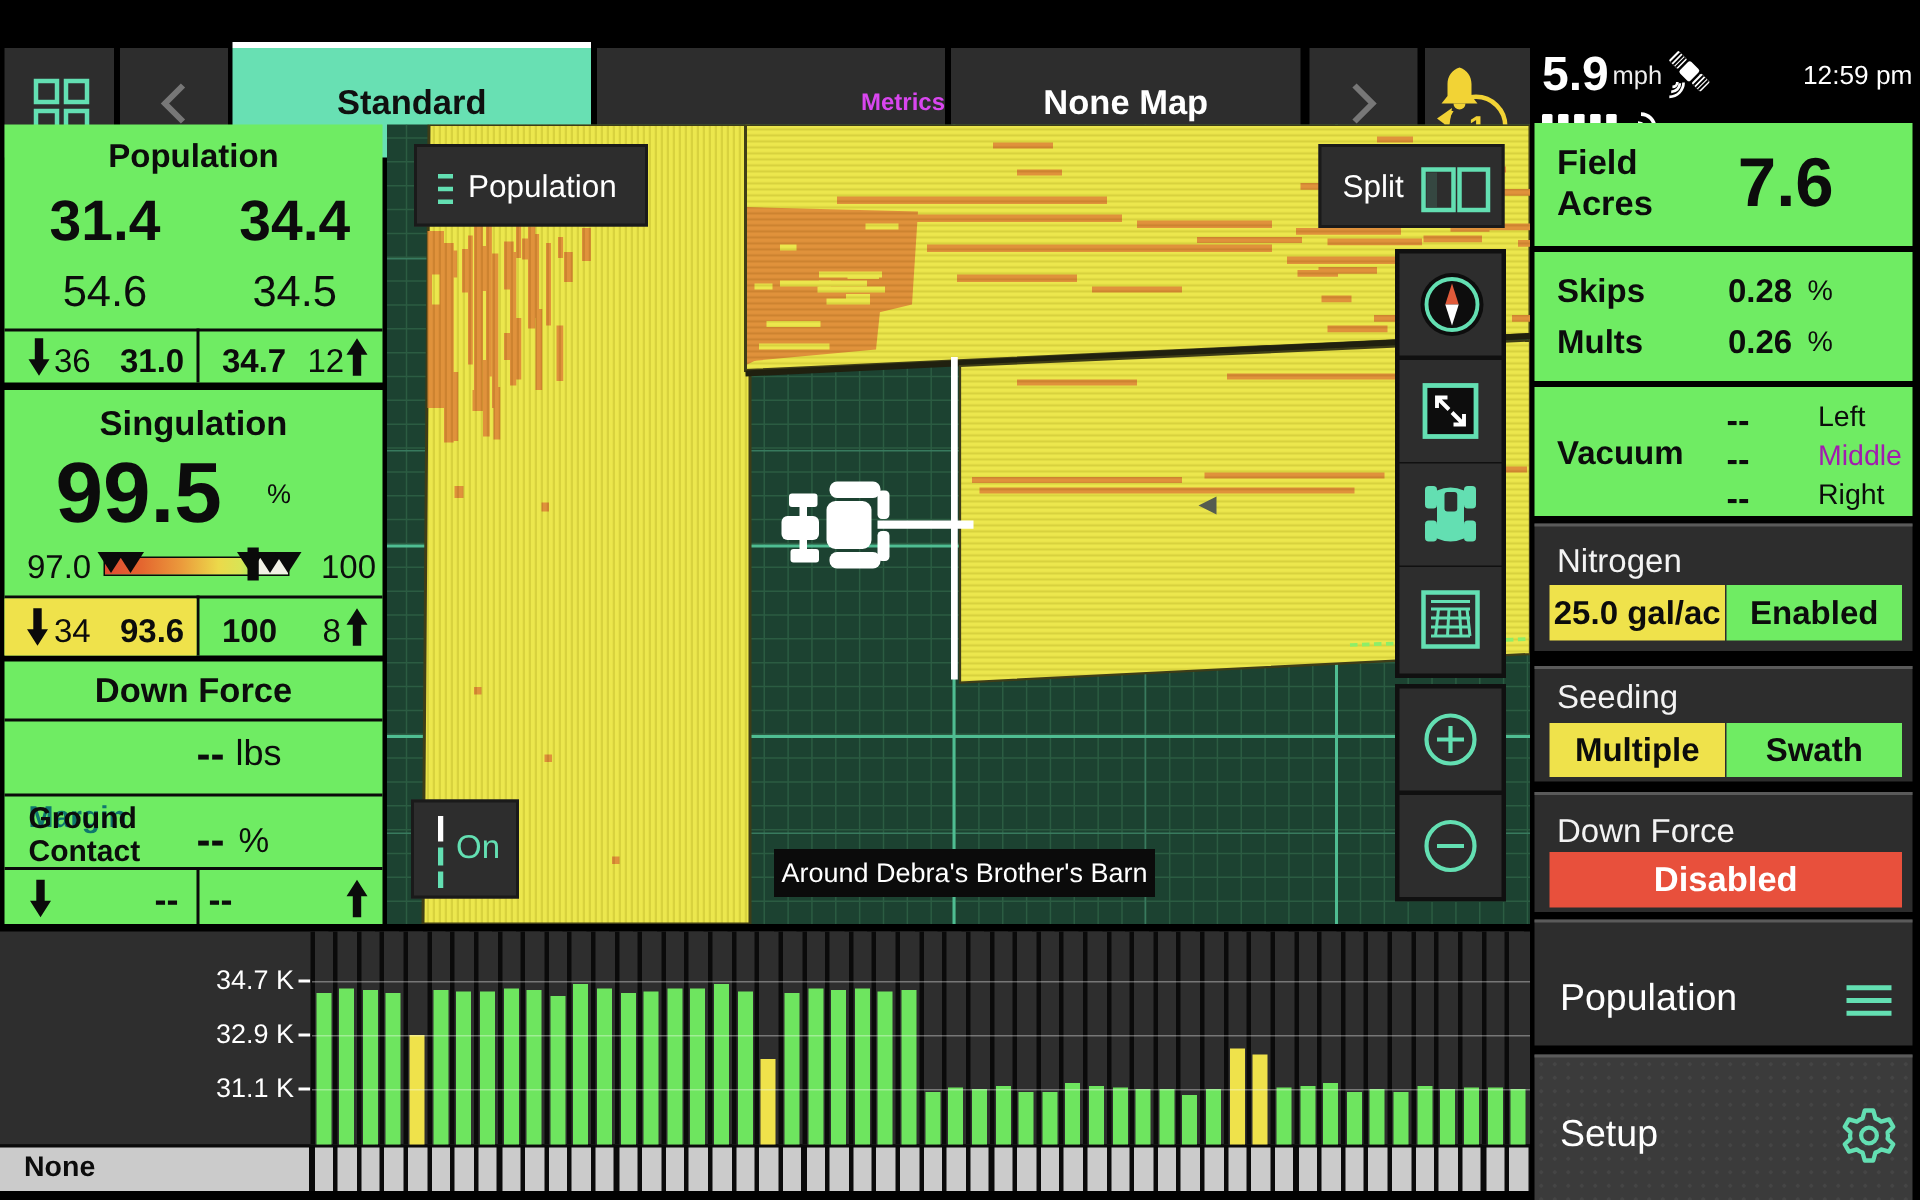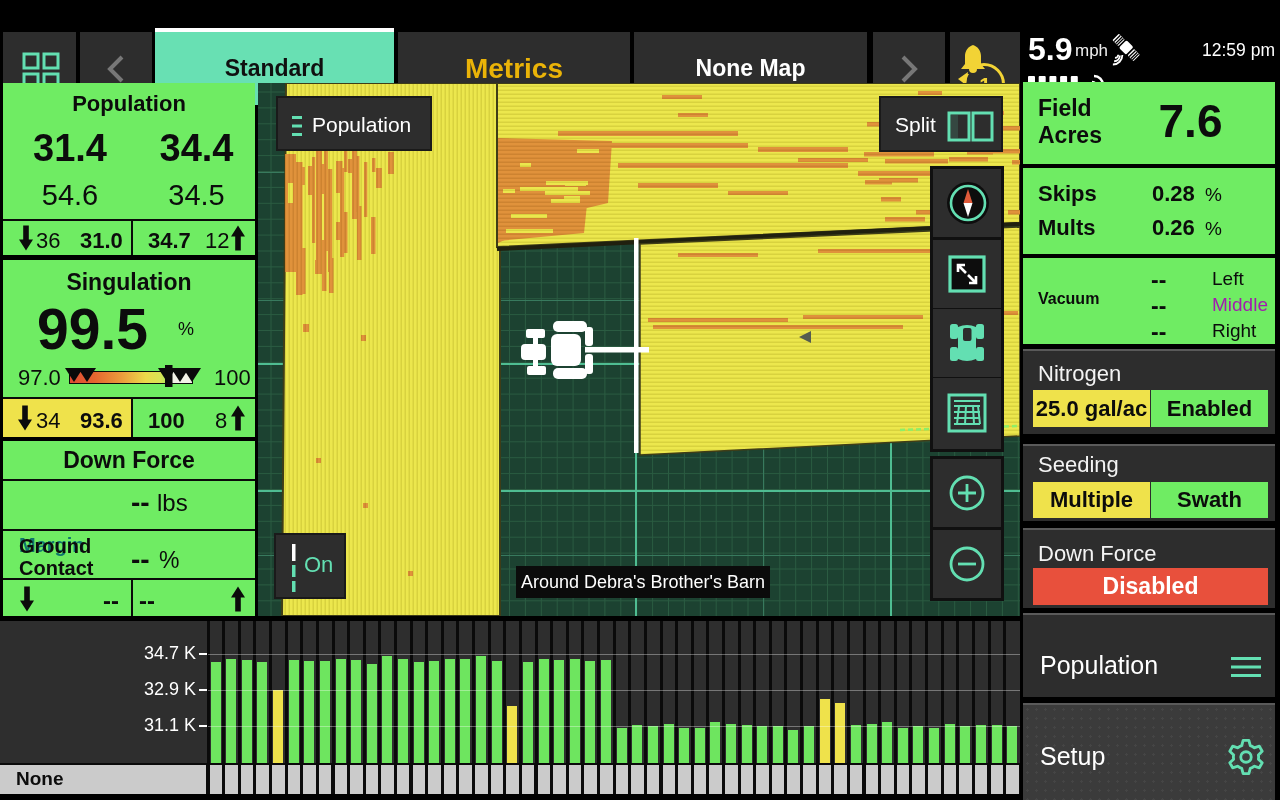--- a/index.html
+++ b/index.html
@@ -25,21 +25,21 @@
       </g>
     </svg>
   </div>
   <div class="abs dark" style="left:80px;top:4px;width:72px;height:73px;">
     <svg class="abs" style="left:22px;top:22px;" width="28" height="30" viewBox="0 0 28 30">
       <path d="M20 3 L8 15 L20 27" fill="none" stroke="#777" stroke-width="4"></path>
     </svg>
   </div>
   <div class="abs" style="left:155px;top:0px;width:239px;height:4px;background:#fff;"></div>
   <div class="abs" style="left:155px;top:4px;width:239px;height:73px;background:#68e0b3;color:#101010;font-size:23px;font-weight:bold;text-align:center;line-height:73px;">Standard</div>
-  <div class="abs dark" style="left:398px;top:4px;width:232px;height:73px;color:#eab308;font-size:28px;font-weight:bold;text-align:center;line-height:73px;">Metrics</div>
+  <div class="abs dark" style="left:398px;top:4px;width:232px;height:73px;color:#d946ef;font-size:16px;font-weight:bold;text-align:right;line-height:73px;">Metrics</div>
   <div class="abs dark" style="left:634px;top:4px;width:233px;height:73px;color:#fff;font-size:23px;font-weight:bold;text-align:center;line-height:73px;">None Map</div>
   <div class="abs dark" style="left:873px;top:4px;width:72px;height:73px;">
     <svg class="abs" style="left:22px;top:22px;" width="28" height="30" viewBox="0 0 28 30">
       <path d="M8 3 L20 15 L8 27" fill="none" stroke="#777" stroke-width="4"></path>
     </svg>
   </div>
   <div class="abs dark" style="left:950px;top:4px;width:70px;height:73px;">
     <svg class="abs" style="left:0px;top:0px;" width="70" height="73" viewBox="0 0 70 73">
       <circle cx="34" cy="52" r="19.5" fill="none" stroke="#f2d335" stroke-width="3"></circle>
       <rect x="8" y="26" width="22" height="16" fill="#2d2d2d"></rect>
@@ -307,21 +307,21 @@
 <div class="abs green" style="left:1023px;top:168px;width:252px;height:86px;">
   <div class="abs" style="left:15px;top:15px;font-size:22px;font-weight:bold;color:#0c0c0c;line-height:1;">Skips</div>
   <div class="abs" style="left:15px;top:49px;font-size:22px;font-weight:bold;color:#0c0c0c;line-height:1;">Mults</div>
   <div class="abs" style="left:129px;top:15px;font-size:22px;font-weight:bold;color:#0c0c0c;line-height:1;">0.28</div>
   <div class="abs" style="left:182px;top:17px;font-size:19px;color:#0c0c0c;line-height:1;">%</div>
   <div class="abs" style="left:129px;top:49px;font-size:22px;font-weight:bold;color:#0c0c0c;line-height:1;">0.26</div>
   <div class="abs" style="left:182px;top:51px;font-size:19px;color:#0c0c0c;line-height:1;">%</div>
 </div>
 
 <div class="abs green" style="left:1023px;top:258px;width:252px;height:86px;">
-  <div class="abs" style="left:15px;top:33px;font-size:16px;font-weight:bold;color:#0c0c0c;line-height:1;">Vacuum</div>
+  <div class="abs" style="left:15px;top:33px;font-size:22px;font-weight:bold;color:#0c0c0c;line-height:1;">Vacuum</div>
   <div class="abs" style="left:128px;top:11px;font-size:23px;font-weight:bold;color:#0c0c0c;line-height:1;">--</div>
   <div class="abs" style="left:128px;top:37px;font-size:23px;font-weight:bold;color:#0c0c0c;line-height:1;">--</div>
   <div class="abs" style="left:128px;top:63px;font-size:23px;font-weight:bold;color:#0c0c0c;line-height:1;">--</div>
   <div class="abs" style="left:189px;top:11px;font-size:19px;color:#0c0c0c;line-height:1;">Left</div>
   <div class="abs" style="left:189px;top:37px;font-size:19px;color:#a21caf;line-height:1;">Middle</div>
   <div class="abs" style="left:189px;top:63px;font-size:19px;color:#0c0c0c;line-height:1;">Right</div>
 </div>
 
 <div class="abs dark" style="left:1023px;top:349px;width:252px;height:85px;border-top:2px solid #5a5a5a;">
   <div class="abs" style="left:15px;top:10px;font-size:22px;color:#f3f3f3;">Nitrogen</div>

